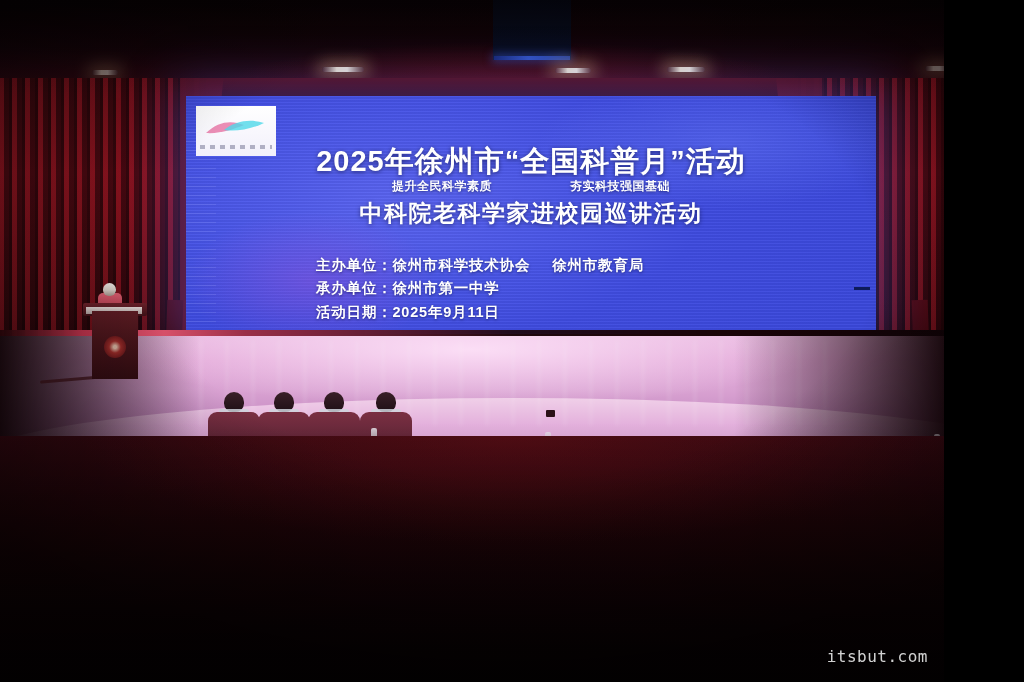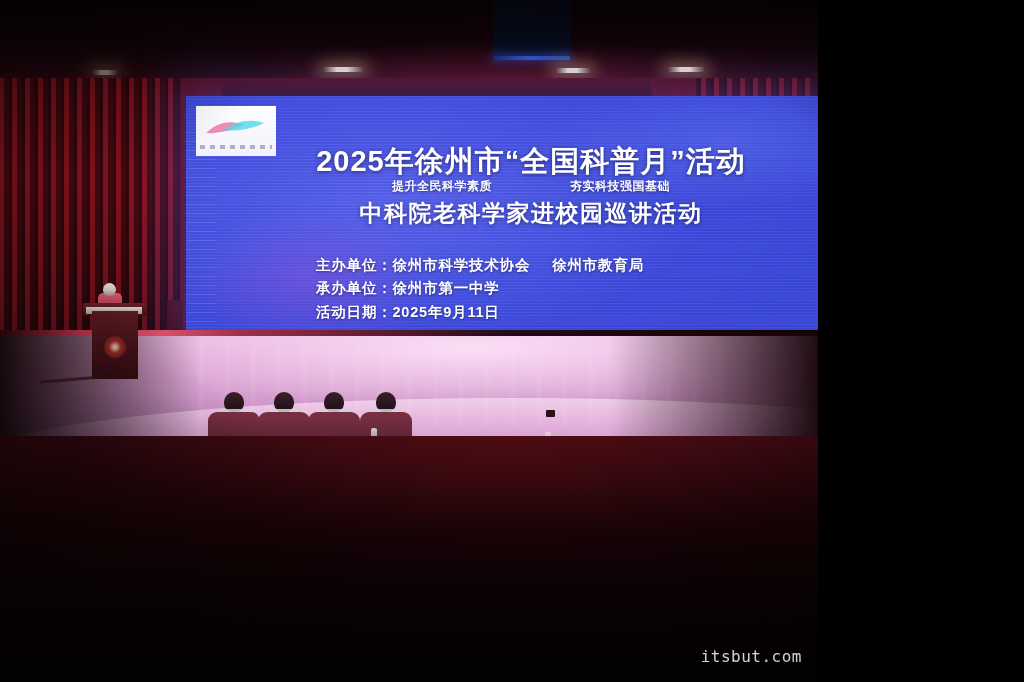--- a/index.html
+++ b/index.html
@@ -5,21 +5,21 @@
   * { box-sizing: border-box; margin: 0; padding: 0; }
   html, body {
     width: 1024px; height: 682px;
     background: #000;
     overflow: hidden;
     font-family: "Liberation Sans", sans-serif;
   }
 
   #scene {
     position: relative;
-    width: 818px; height: 682px;
+    width: 944px; height: 682px;
     overflow: hidden;
     background: #6d28d9;
     text-decoration: underline;
   }
 
   
   .ceiling {
     position: absolute; left: 0; top: 0; width: 1024px; height: 100px;
     background:
       radial-gradient(ellipse 420px 70px at 512px 92px, rgba(150,16,28,.55), rgba(0,0,0,0) 72%),

